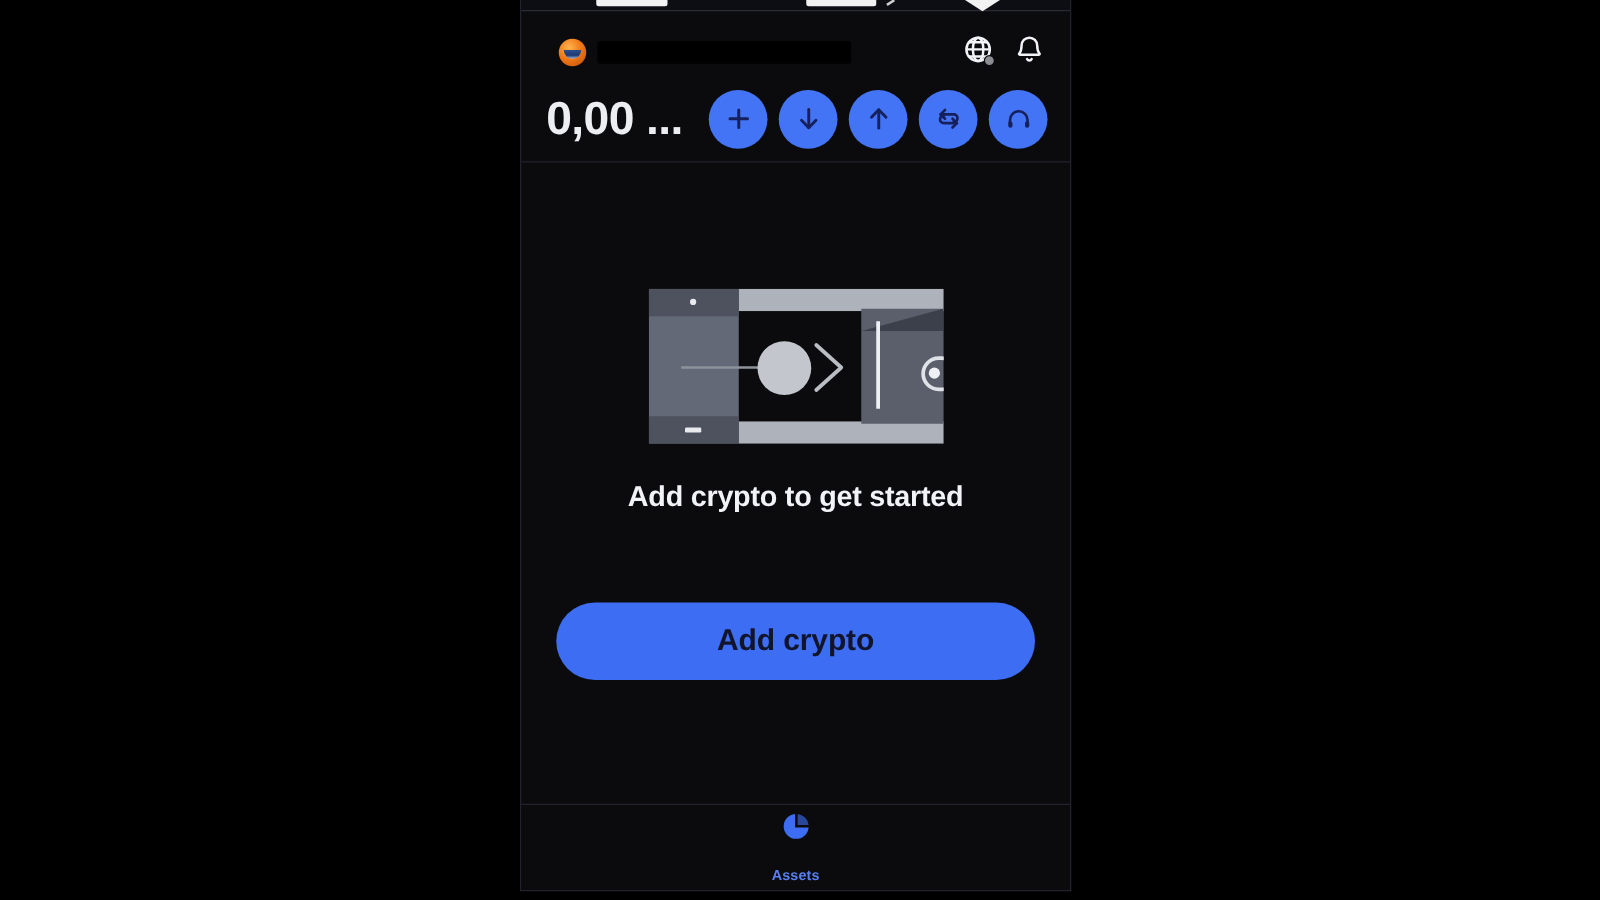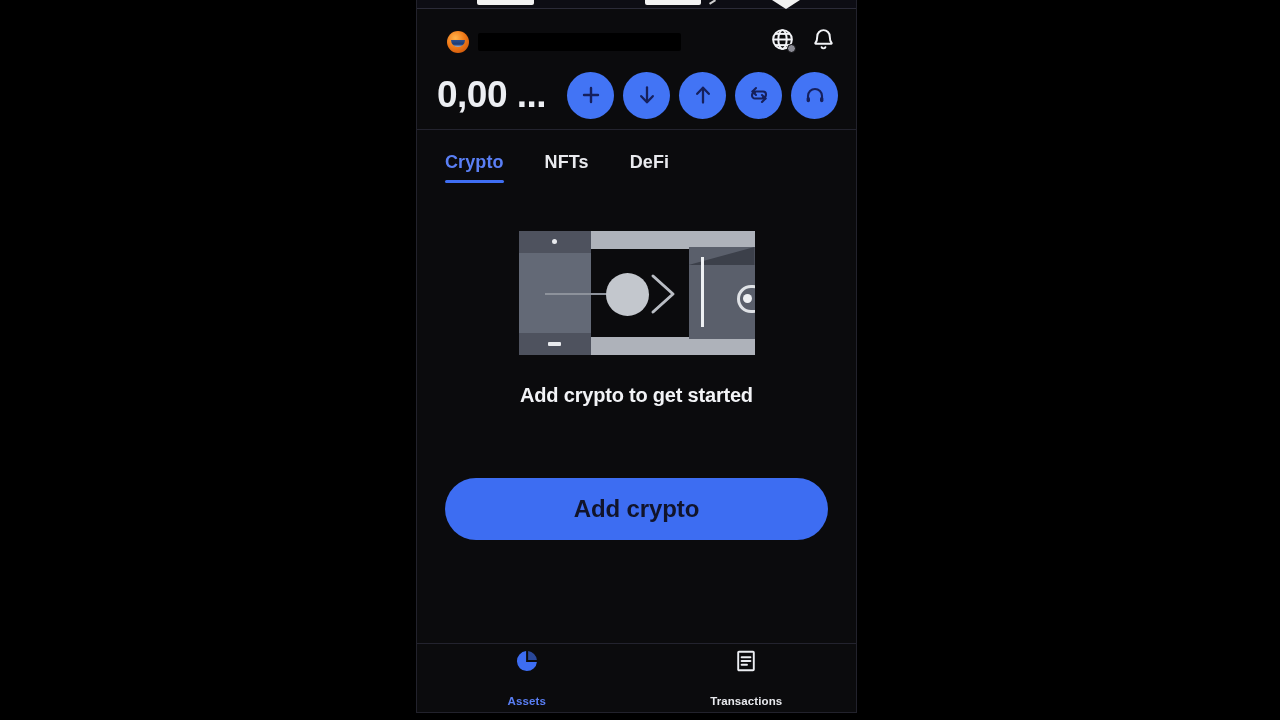--- a/index.html
+++ b/index.html
@@ -193,21 +193,21 @@
     position:absolute; left:218px; top:54px; width:30px; height:28px;
     border:3px solid #dfe2e6; border-radius:14px;
   }
   .il-wallet-clasp-dot {
     position:absolute; left:224px; top:63px; width:9px; height:9px;
     border-radius:50%; background:#eef0f3;
   }
 
   #empty-title {
     margin-top:29px;
-    font-size:20px; font-weight:bold; color:#f2f3f6;
+    font-size:23px; font-weight:bold; color:#f2f3f6;
     letter-spacing:-0.2px;
   }
 
   #add-crypto-button {
     margin-top:71px;
     width:383px; height:62px; border-radius:31px;
     background:#3d6df2; border:none; cursor:pointer;
     display:flex; align-items:center; justify-content:center;
     font-size:24px; font-weight:bold; color:#11142b;
     font-family:"Liberation Sans", sans-serif;
@@ -315,25 +315,20 @@
             <rect x="17" y="14" width="3.4" height="5.2" rx="1.7" fill="#16205c" stroke="none"></rect>
           </svg>
         </button>
 
       </div>
     </div>
   </div>
 
   <div id="header-divider"></div>
 
-  <div id="tabs">
-    <div class="tab active">Crypto</div>
-    <div class="tab">NFTs</div>
-    <div class="tab">DeFi</div>
-  </div>
 
   <div id="empty-state">
 
     <div id="illustration">
       <div class="il-bar-top"></div>
       <div class="il-bar-bot"></div>
       <div class="il-mid"></div>
       <div class="il-card-left"></div>
       <div class="il-card-left-top"></div>
       <div class="il-card-left-bot"></div>
@@ -364,28 +359,17 @@
     <div class="nav-item active">
       <span class="nav-ico">
         <svg viewBox="0 0 24 24" width="24" height="24">
           <path d="M11.1 2.1A10 10 0 1 0 21.9 12.9H11.1z" fill="#3d6df2"></path>
           <path d="M13.1 2.1V10.9h8.8A10 10 0 0 0 13.1 2.1z" fill="#3d6df2" opacity="0.62"></path>
         </svg>
       </span>
       <span class="nav-label">Assets</span>
     </div>
 
-    <div class="nav-item">
-      <span class="nav-ico">
-        <svg viewBox="0 0 24 24" width="24" height="24" fill="none" stroke="#eceef2" stroke-width="1.9" stroke-linecap="round">
-          <rect x="4.2" y="2.8" width="15.6" height="18.4" rx="0.8"></rect>
-          <line x1="7.6" y1="8.2" x2="16.4" y2="8.2"></line>
-          <line x1="7.6" y1="12" x2="16.4" y2="12"></line>
-          <line x1="7.6" y1="15.8" x2="13" y2="15.8"></line>
-        </svg>
-      </span>
-      <span class="nav-label">Transactions</span>
-    </div>
 
 
 
   </div>
 </div>
 
 </body></html>

